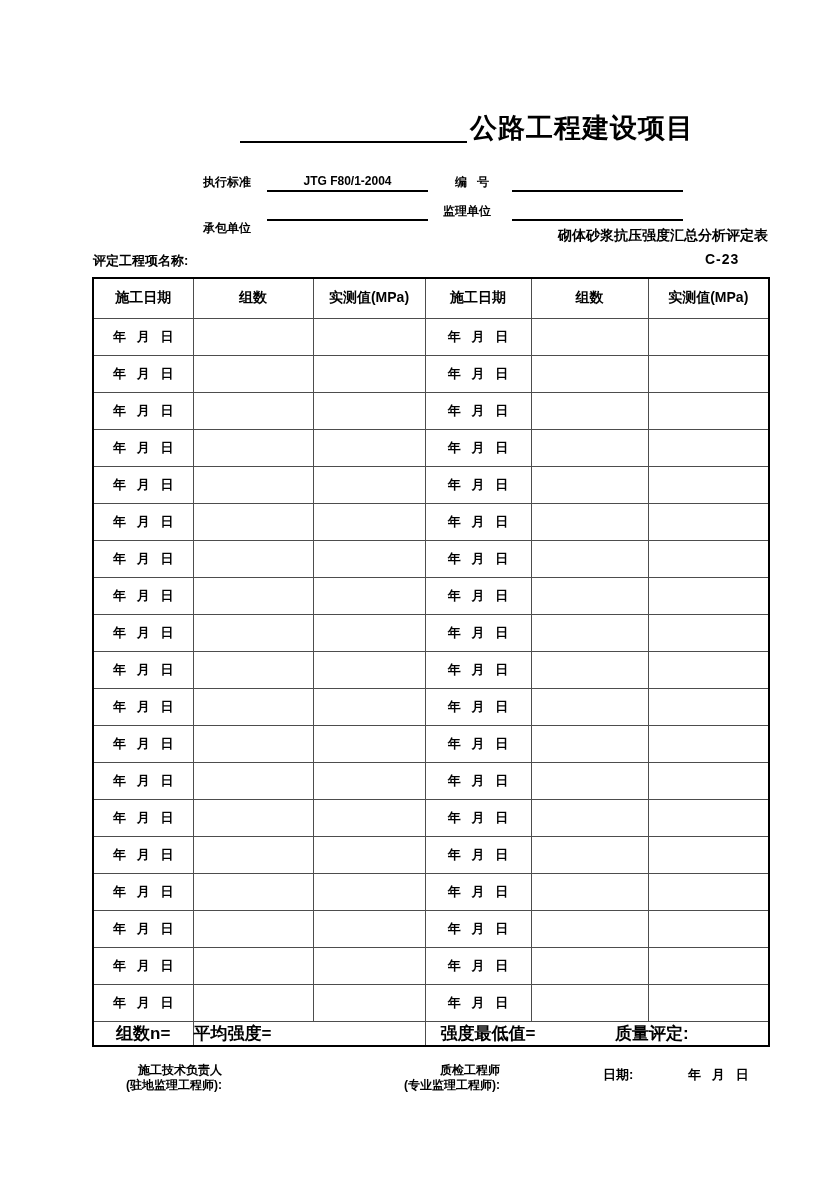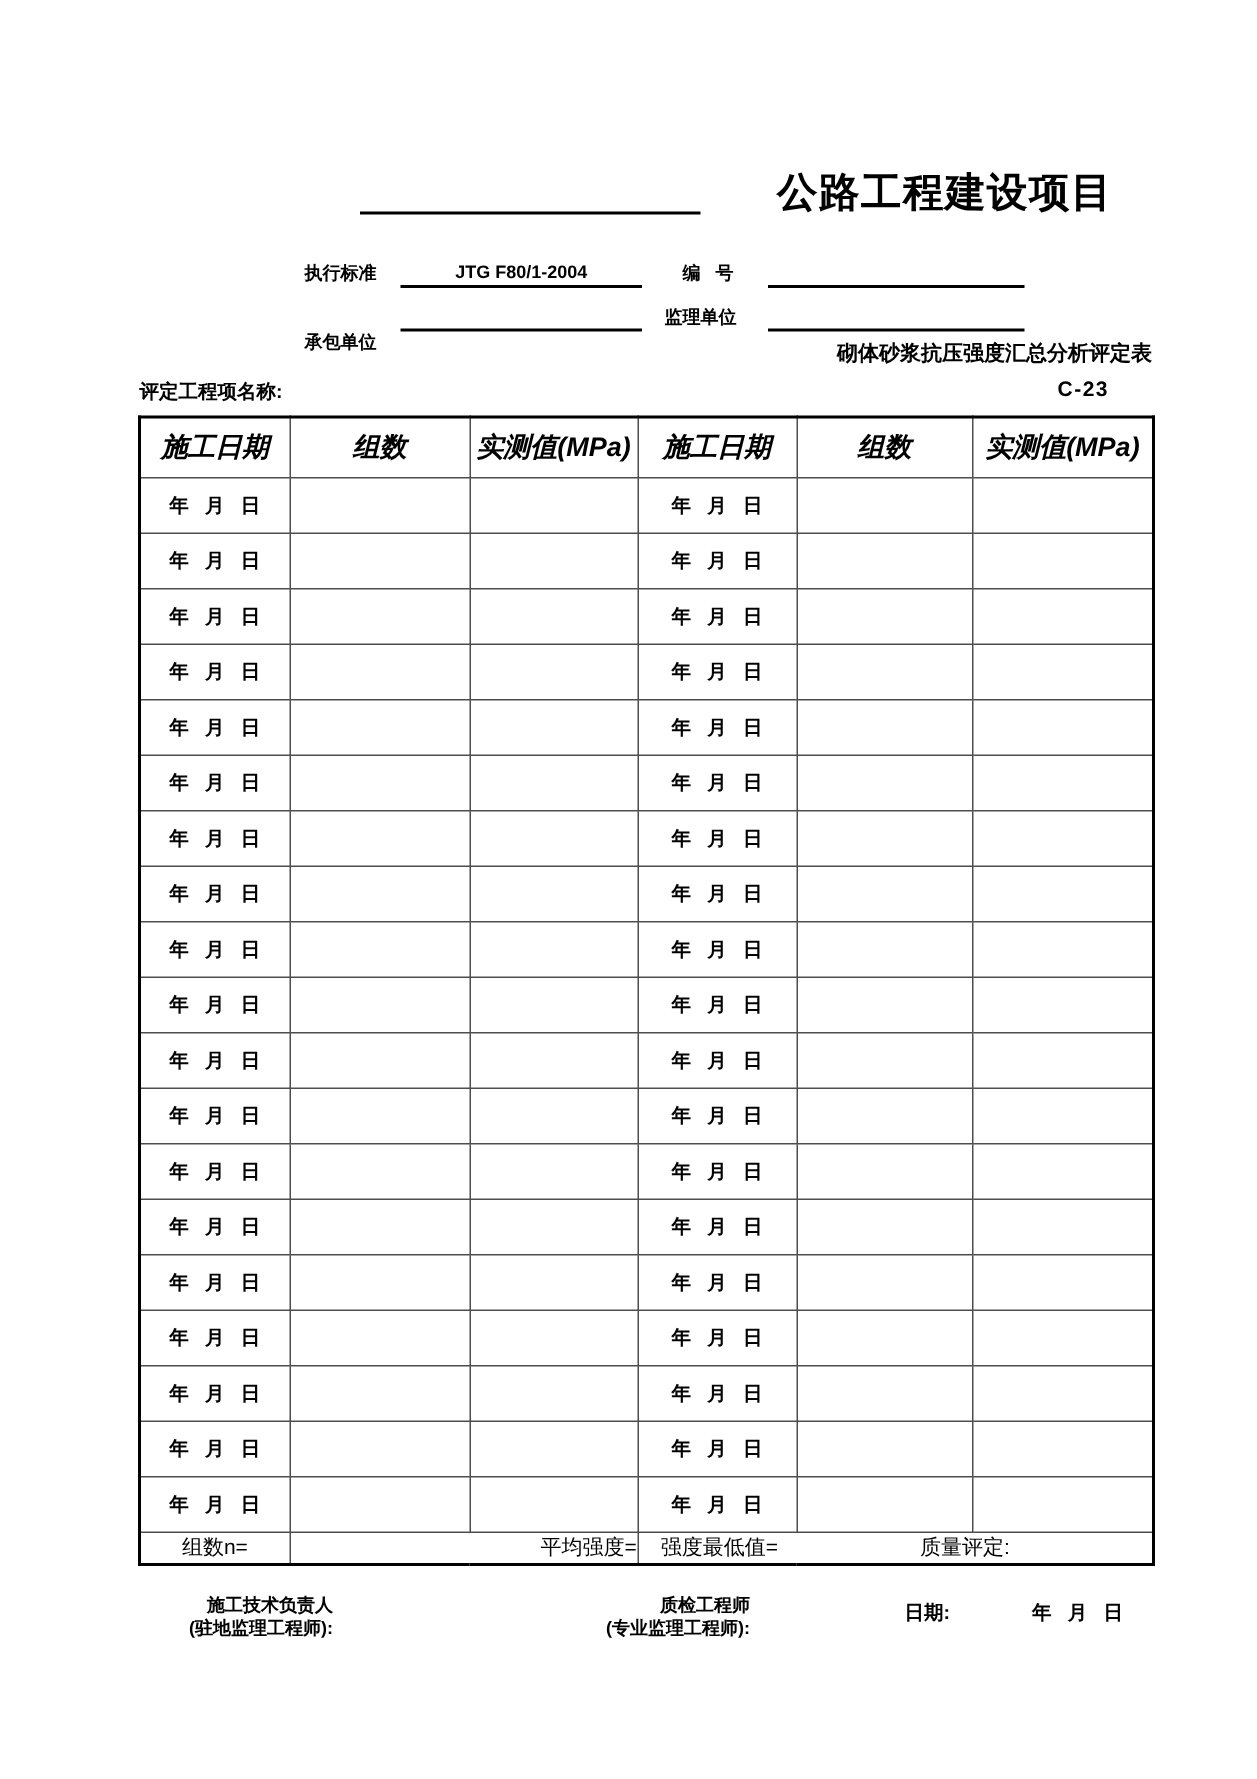--- a/index.html
+++ b/index.html
@@ -9,21 +9,21 @@
     position:relative;
     font-family:"Liberation Sans", sans-serif;
     color:#000;
     overflow:hidden;
   }
   .abs { position:absolute; }
   .wsp { white-space:pre; }
 
   
   .title-underline { left:240px; top:113px; width:227px; height:30px; border-bottom:2px solid #000; }
-  .page-title { left:470px; top:110px; font-size:27px; font-weight:bold; letter-spacing:1px;margin-left:48px; }
+  .page-title { left:470px; top:110px; font-size:27px; font-weight:bold; letter-spacing:1px; }
 
   
   .meta-label { font-size:12px; font-weight:bold; }
   .lbl-standard  { left:203px; top:174px; }
   .lbl-number    { left:455px; top:174px; }
   .lbl-contract  { left:203px; top:220px;text-align:right; }
   .lbl-supervise { left:443px; top:203px; }
   .meta-line {
     height:20px; border-bottom:2px solid #000;
     font-size:12px; font-weight:bold; text-align:center; line-height:18px;
@@ -38,26 +38,26 @@
   .project-name { left:93px; top:252px; font-size:13px; font-weight:bold; }
   .form-code    { left:705px; top:251px; font-size:14px; font-weight:bold; letter-spacing:1px; }
 
   
   .main-table {
     position:absolute; left:92px; top:277px; width:676px;
     border-collapse:collapse; table-layout:fixed;
     border:2px solid #000;
   }
   .main-table th, .main-table td { border:1px solid #4d4d4d; vertical-align:middle; }
-  .main-table thead th { height:40px; font-size:18px; font-weight:bold; text-align:center;font-style:italic; }
+  .main-table thead th { height:40px; font-size:14px; font-weight:bold; text-align:center; }
   .main-table .body-row td { height:37px; font-size:13px; font-weight:bold; }
   .main-table .date-cell { text-align:center; white-space:pre; }
-  .summary-row td { height:22px; font-size:14px; font-weight:normal; }
+  .summary-row td { height:22px; font-size:17px; font-weight:bold; }
   .summary-groups { text-align:center; }
-  .summary-average { text-align:right; }
+  .summary-average { text-align:left; }
   .sum-flex { display:flex; align-items:flex-start; padding-left:15px; }
   .sum-flex .quality { margin-left:auto; margin-right:auto; }
 
   
   .footer-block { text-align:right; font-size:12px; font-weight:bold; line-height:15px; }
   .signer1 { left:90px;  top:1063px; width:132px; }
   .signer2 { left:330px; top:1063px; width:170px; }
   .date-label { left:603px; top:1066px; font-size:13px; font-weight:bold;text-align:center; }
   .date-value { left:688px; top:1066px; font-size:13px; font-weight:bold; white-space:pre; }
 </style>

